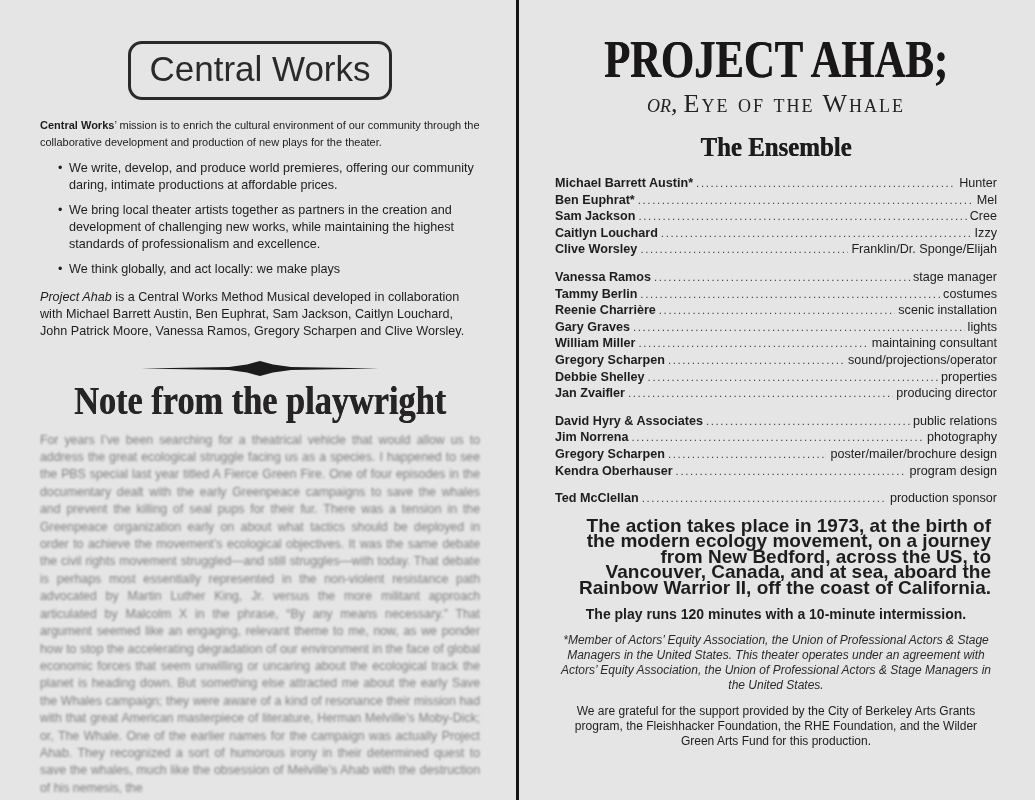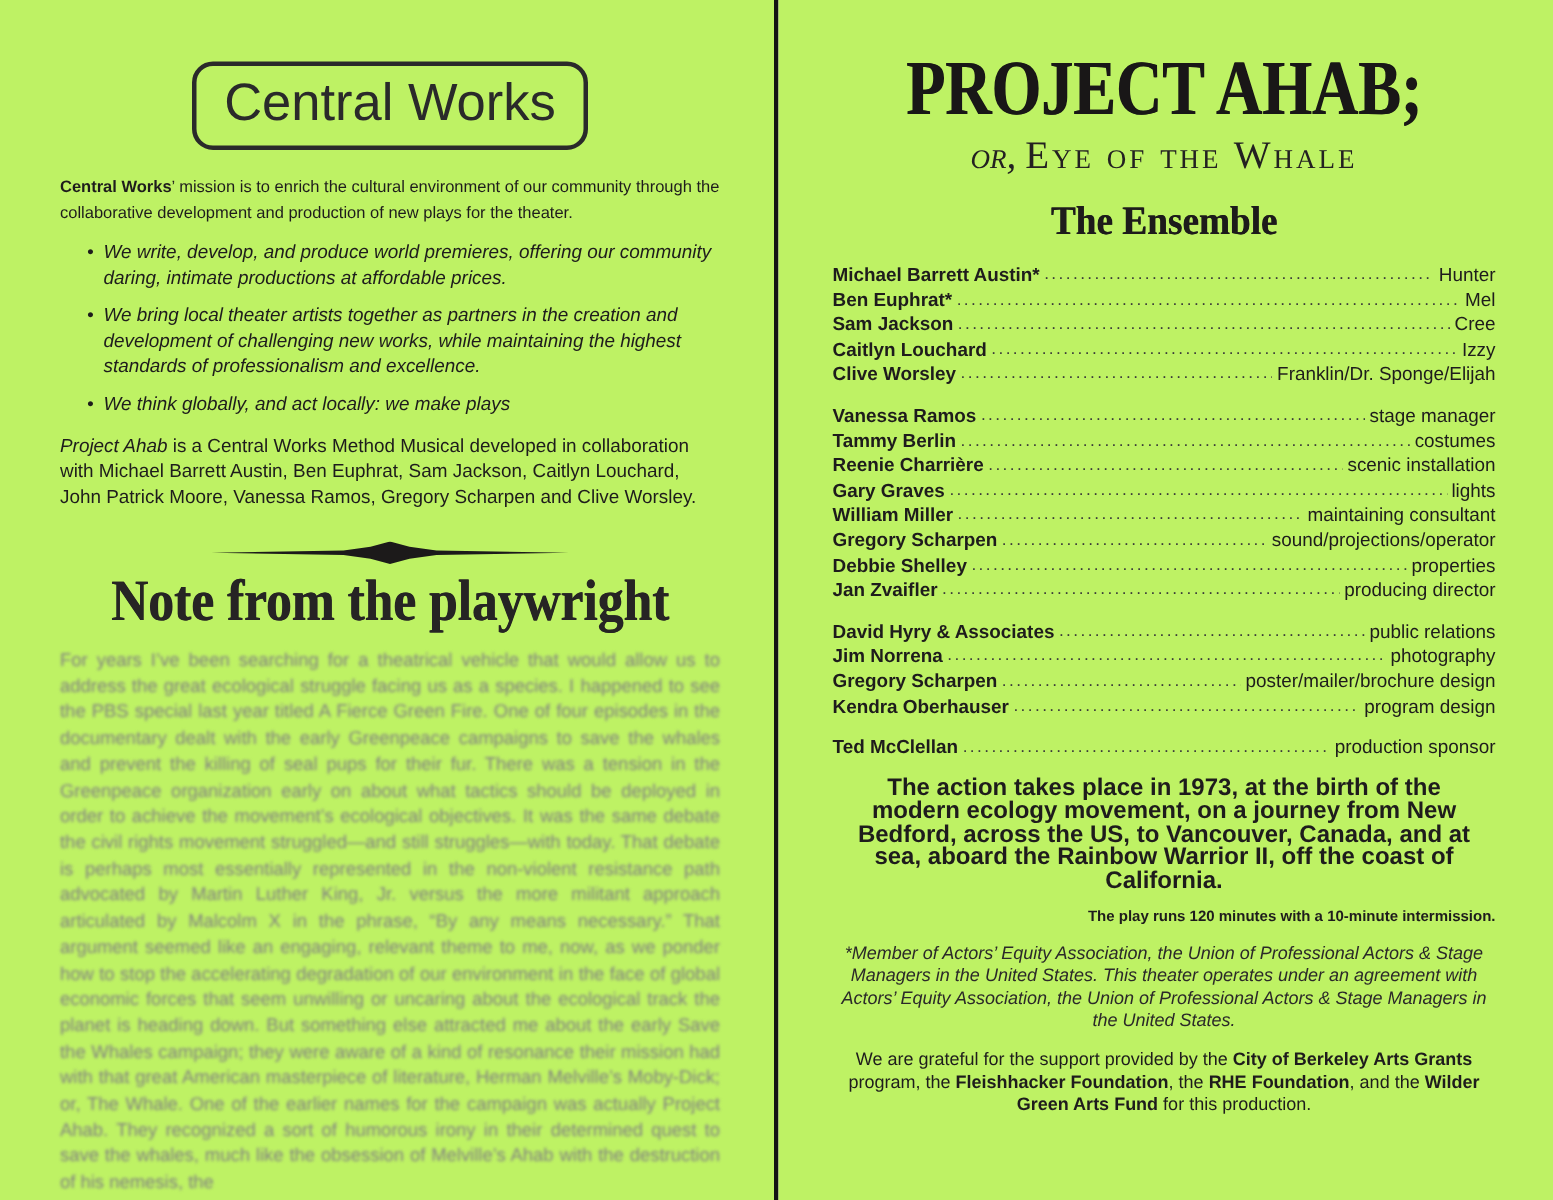--- a/index.html
+++ b/index.html
@@ -1,40 +1,40 @@
 <!DOCTYPE html>
 <html><head>
 <meta charset="utf-8">
 <style>
   html,body{margin:0;padding:0;background:#ffffff;}
   body{
     width:1035px;height:800px;overflow:hidden;position:relative;
     font-family:"Liberation Sans",sans-serif;color:#1e1c1c;
     -webkit-font-smoothing:antialiased;
   }
-  .page{position:absolute;top:0;height:800px;background:#bef264;box-sizing:border-box;}
+  .page{position:absolute;top:0;height:800px;background:#e5e5e5;box-sizing:border-box;}
   .page.left{left:0;width:516px;padding:0 36px 0 40px;}
   .page.right{left:519px;width:516px;padding:0 38px 0 36px;}
   .spread-divider{position:absolute;top:0;bottom:0;left:516px;width:3px;background:#141414;}
 
   
   .logo-box{
     width:258px;margin:41px auto 0;border:3px solid #2a2a2a;border-radius:14px;
     text-align:center;padding:7px 0 9px;
   }
   .logo-name{
     font-family:"Liberation Sans",sans-serif;font-size:35px;font-weight:400;
     letter-spacing:0px;color:#2a2a2a;line-height:1.05;
   }
   .logo-tagline{
     font-size:14.5px;letter-spacing:2.5px;color:#2a2a2a;margin-top:2px;white-space:nowrap;
   }
   .mission{font-size:11px;line-height:17px;margin:17px 0 0;}
   .bullets{list-style:none;margin:9px 0 0;padding:0 0 0 18px;}
-  .bullets li{font-size:12.6px;line-height:17px;margin:0 0 8px;position:relative;padding-left:11px;font-style:italic;}
+  .bullets li{font-size:12.6px;line-height:17px;margin:0 0 8px;position:relative;padding-left:11px;}
   .bullets li::before{content:"\2022";position:absolute;left:0;top:0;}
   .collab{font-size:12.6px;line-height:17px;margin:11px 0 0;}
   .fleuron{display:block;margin:21px auto 0;}
   .note-heading{
     font-family:"Liberation Serif",serif;font-weight:700;font-size:39px;
     text-align:center;margin:4px 0 0;line-height:1.1;
     transform:scaleX(0.88);transform-origin:center;
     text-shadow:0.5px 0 0 currentColor;color:#262424;white-space:nowrap;
   }
   .note-body{
@@ -69,30 +69,30 @@
   .credit-list{margin-top:12px;}
   .credit-group{margin-bottom:11px;}
   .credit-row{display:flex;align-items:center;font-size:12.6px;line-height:16.6px;}
   .cname{font-weight:700;white-space:nowrap;}
   .dots{
     flex:1;overflow:hidden;white-space:nowrap;margin:0 3px;color:#3a3a3a;
     letter-spacing:1.6px;font-size:11.5px;
   }
   .crole{white-space:nowrap;}
   .action-note{
-    font-weight:700;font-size:16px;line-height:15.6px;text-align:center;
+    font-weight:700;font-size:19px;line-height:15.6px;text-align:right;
     margin:8px 6px 0;
   }
-  .runtime-note{font-weight:700;font-size:10px;text-align:right;margin:10px 0 0;}
+  .runtime-note{font-weight:700;font-size:14px;text-align:center;margin:10px 0 0;}
   .equity-note{
     font-style:italic;font-size:12px;line-height:15px;text-align:center;
     margin:11px 0 0;color:#2b2929;
   }
   .gratitude{font-size:12px;line-height:15px;text-align:center;margin:11px 10px 0;}
-  .gratitude b{font-weight:700;}
+  .gratitude b{font-weight:400;}
 </style>
 </head>
 <body>
 
 <div class="page left">
 
   <div class="logo-box">
     <div class="logo-name">Central Works</div>
   </div>
 

